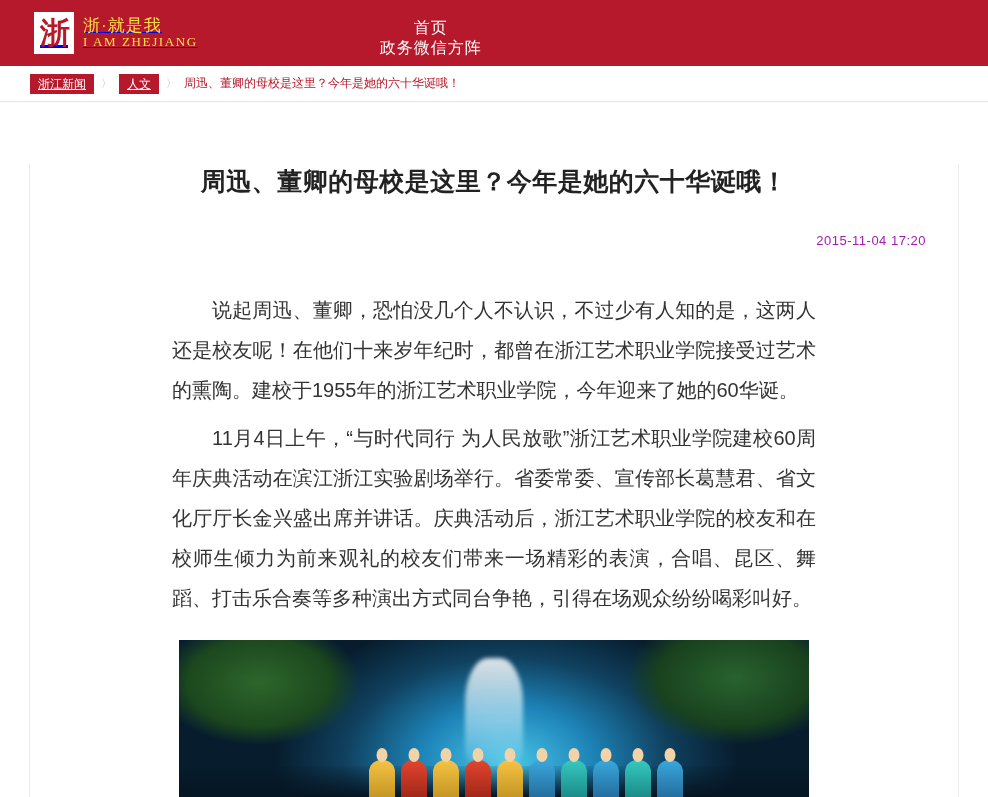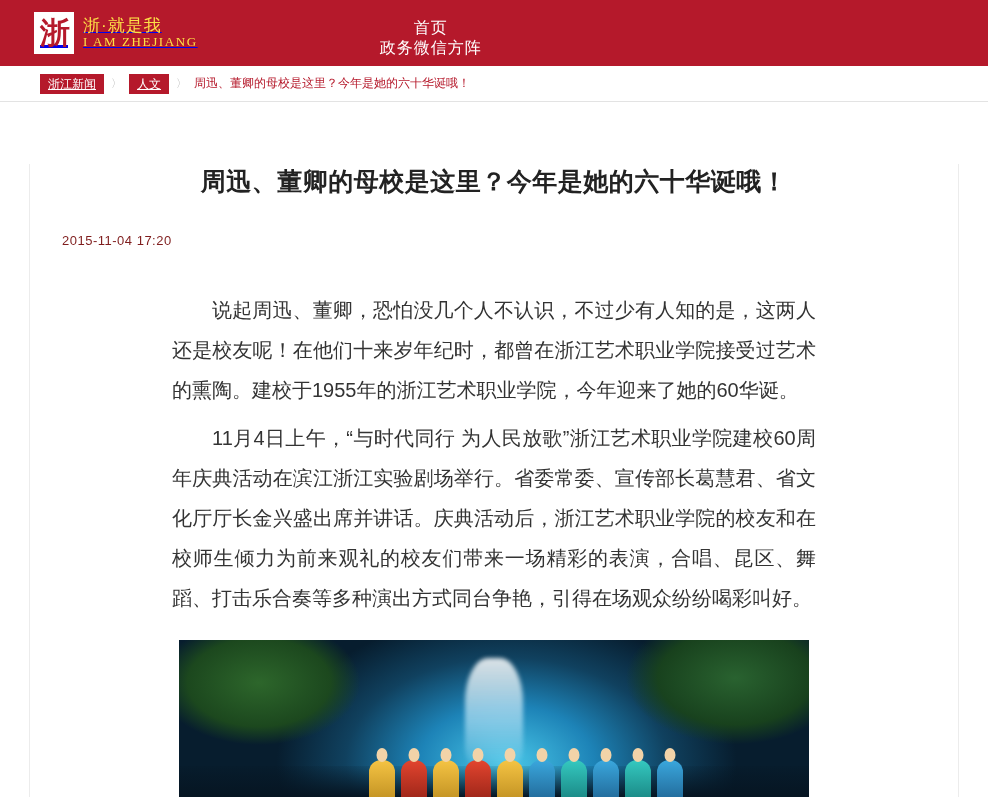--- a/index.html
+++ b/index.html
@@ -76,21 +76,21 @@
     height: 20px;
     background: #e49aa3;
   }
 
   
   .breadcrumb-bar {
     height: 36px;
     border-bottom: 1px solid #e3e3e3;
     display: flex;
     align-items: center;
-    padding-left: 40px;
+    padding-left: 30px;
     background: #ffffff;
   }
   .crumb-tag {
     background: #b5192b;
     color: #ffffff;
     font-size: 12px;
     padding: 3px 8px;
     line-height: 14px;
     display: inline-block;
   }
@@ -134,22 +134,22 @@
   .article-title {
     text-align: center;
     font-size: 25px;
     color: #222222;
     font-weight: bold;
     margin: 62px 0 0 0;
     letter-spacing: 0.5px;
     line-height: 1.4;
   }
   .article-date {
-    text-align: left;
-    color: #7f1d1d;
+    text-align: right;
+    color: #a21caf;
     font-size: 13px;
     margin-top: 34px;
     letter-spacing: 0.5px;
   }
   .article-body {
     margin-top: 42px;
     padding: 0 110px 0 110px;
   }
   .byline {
     font-size: 16px;

